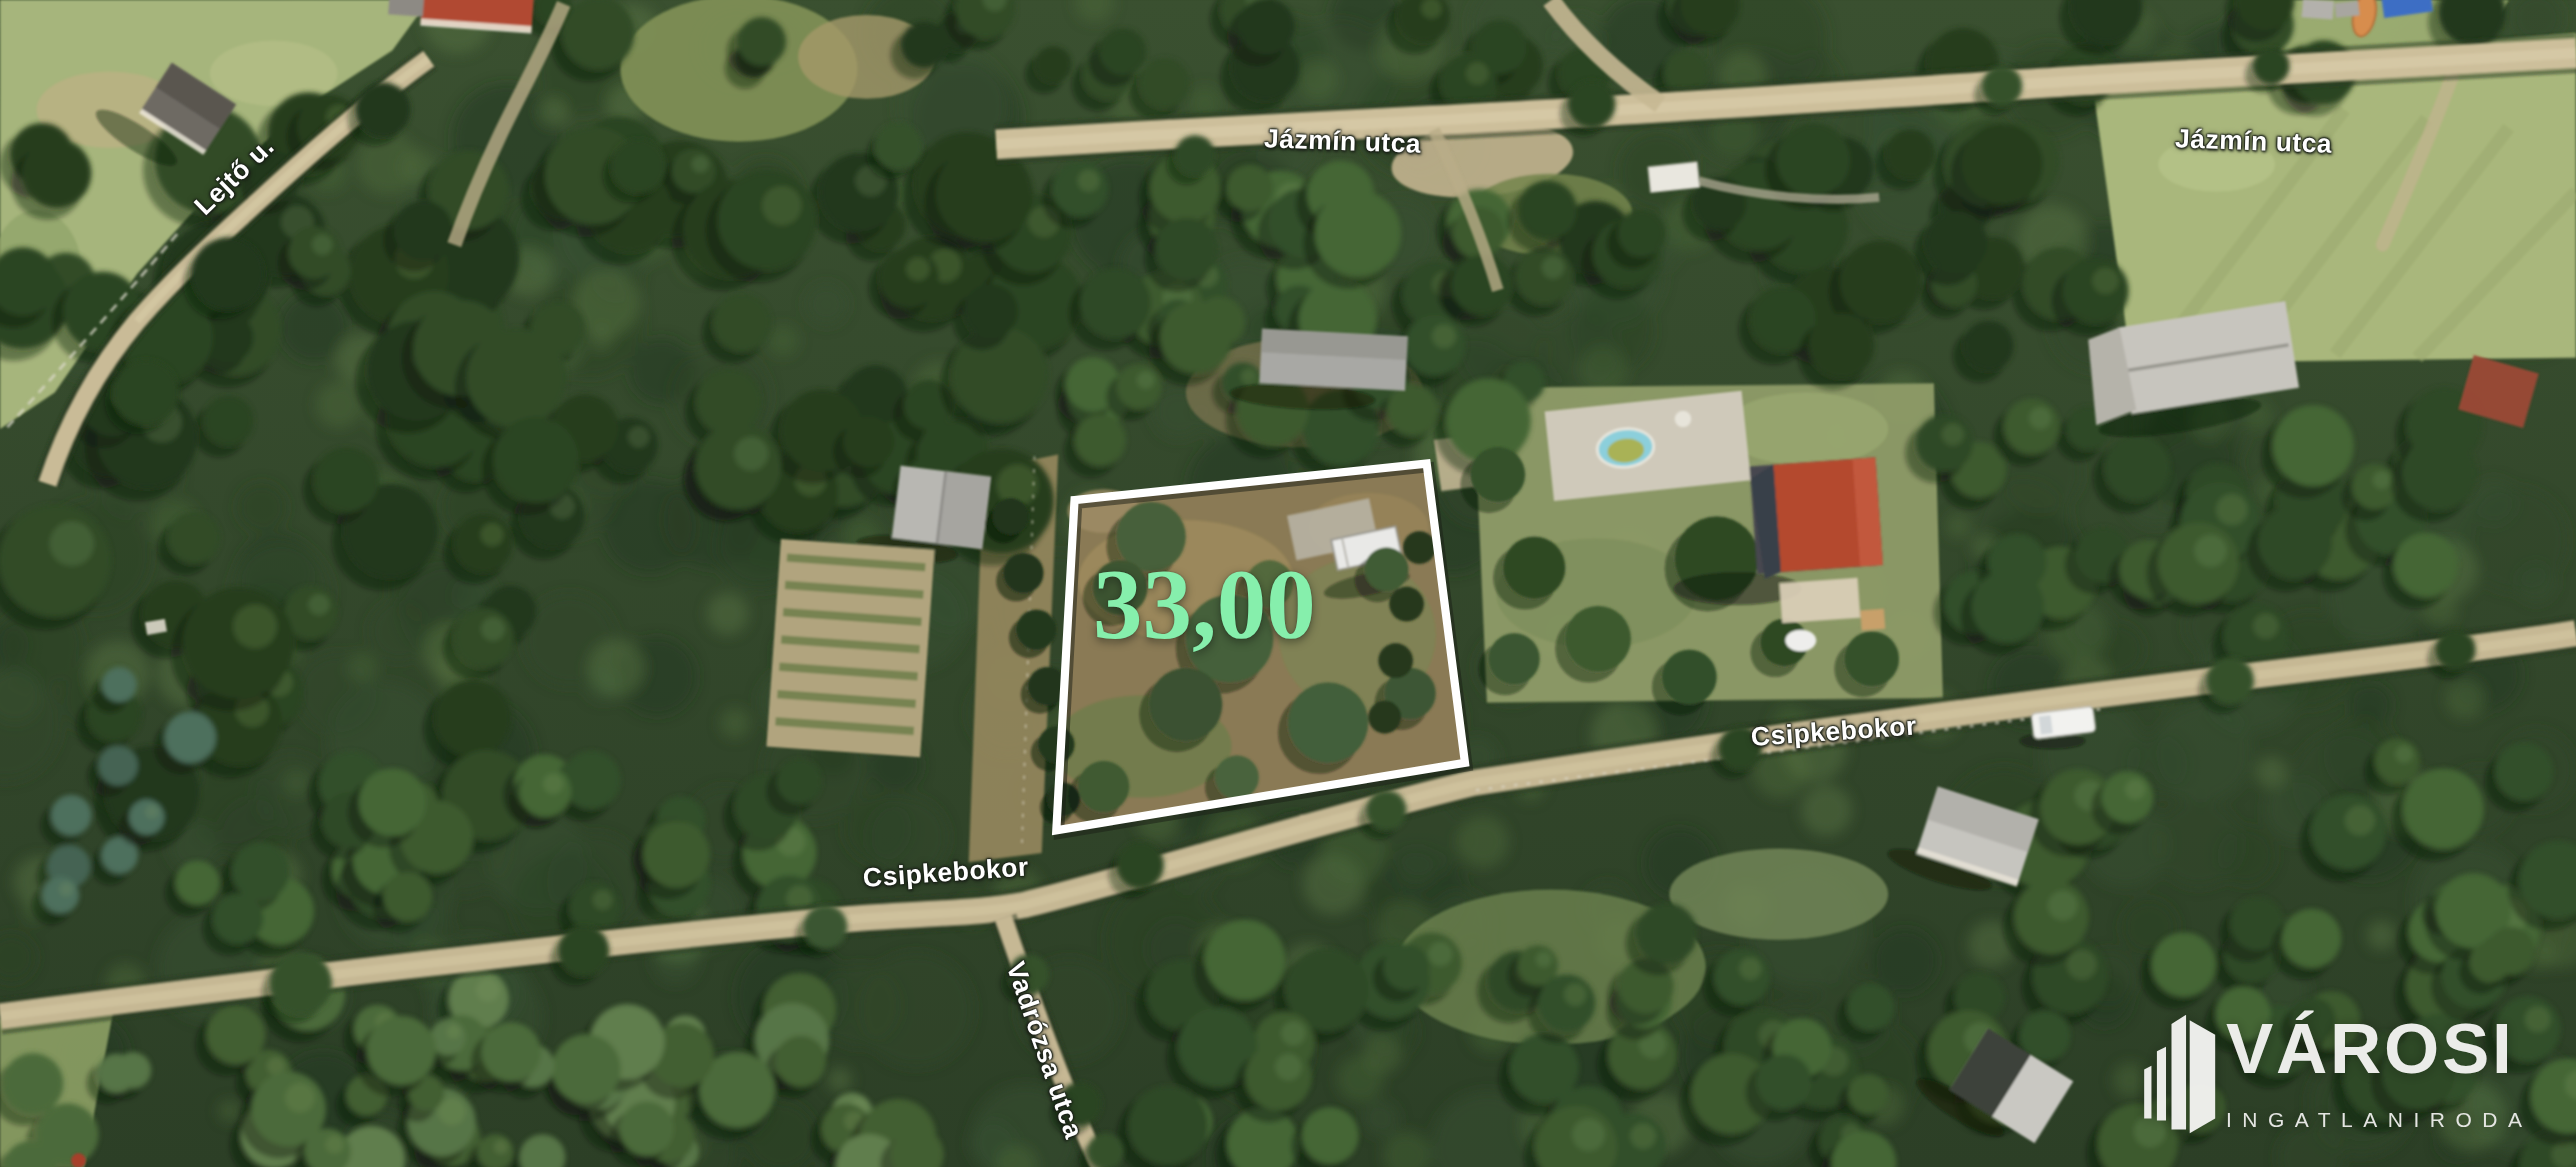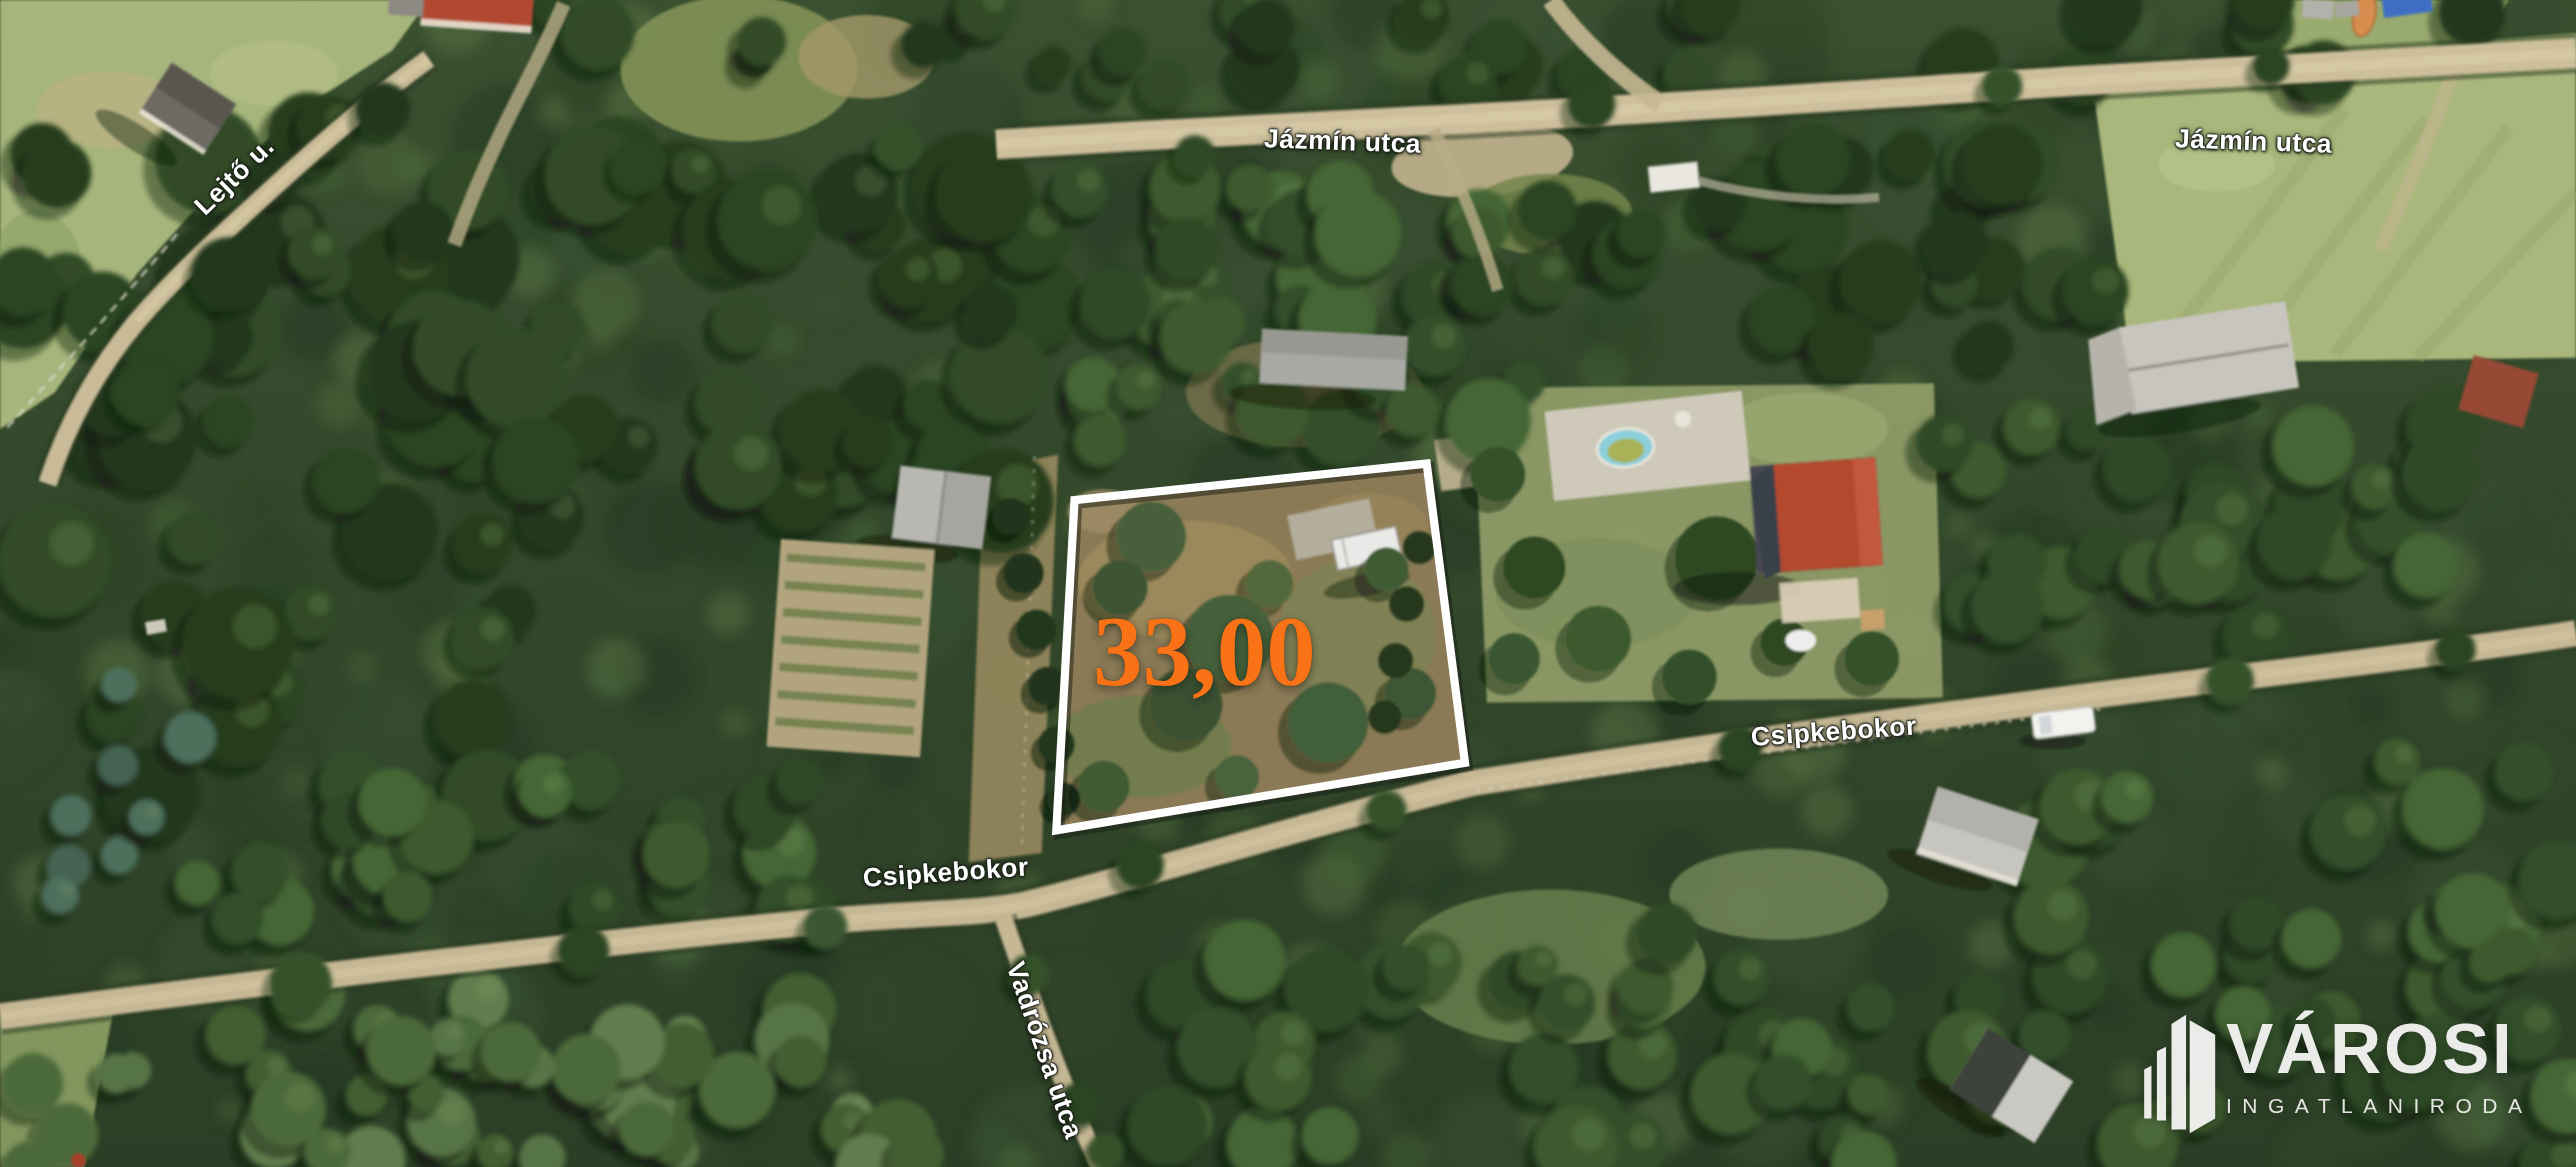--- a/index.html
+++ b/index.html
@@ -4,35 +4,35 @@
 <style>
   html,body{margin:0;padding:0;background:#202820;}
   #stage{position:relative;width:2576px;height:1168px;overflow:hidden;background:#324826;
          font-family:"Liberation Sans",sans-serif;}
   #scene{position:absolute;left:0;top:0;}
   .label{position:absolute;white-space:nowrap;}
   .street{font:700 26.5px "Liberation Sans",sans-serif;color:#ffffff;letter-spacing:0.5px;
           text-shadow:-0.9px -0.9px 1.8px rgba(28,34,26,.85),0.9px -0.9px 1.8px rgba(28,34,26,.85),
                       -0.9px 0.9px 1.8px rgba(28,34,26,.85),0.9px 1.8px 2.7px rgba(28,34,26,.95),
                       0 0 6.4px rgba(28,34,26,.6);}
-  .dim{font:700 99px "Liberation Serif",serif;color:#f97316;
-       text-shadow:0 2.7px 8.2px rgba(22,28,20,.55),0 0 1.8px rgba(22,28,20,.35);margin-top:47px;}
+  .dim{font:700 99px "Liberation Serif",serif;color:#86efac;
+       text-shadow:0 2.7px 8.2px rgba(22,28,20,.55),0 0 1.8px rgba(22,28,20,.35);}
   #lbl-lejto{left:199px;top:195px;transform:rotate(-44deg);transform-origin:0 50%;}
   #lbl-jazmin-top{left:1264px;top:126px;transform:rotate(2deg);}
   #lbl-jazmin-right{left:2175px;top:126px;transform:rotate(2deg);}
   #lbl-csip-left{left:863px;top:863px;transform:rotate(-4deg);transform-origin:0 50%;}
   #lbl-csip-right{left:1751px;top:722px;transform:rotate(-4deg);transform-origin:0 50%;}
   #lbl-vadrozsa{left:1029px;top:958px;transform:rotate(71deg);transform-origin:0 0;}
   #dim-33{left:1093px;top:547px;}
   #dim-22{left:1206px;top:781px;}
   .brand{position:absolute;left:2144px;top:1013px;display:flex;align-items:flex-start;gap:7px;
          opacity:.97;filter:drop-shadow(0 1.8px 5.5px rgba(20,26,16,.35));}
   .brand-icon{width:75px;height:122px;flex:0 0 auto;}
   .brand-name{font:700 71px "Liberation Sans",sans-serif;color:#f2f2f0;letter-spacing:2.7px;line-height:1;}
-  .brand-tagline{margin-top:10px;font:400 21px "Liberation Sans",sans-serif;color:#ebebe9;letter-spacing:10.5px;}
+  .brand-tagline{margin-top:24px;font:400 21px "Liberation Sans",sans-serif;color:#ebebe9;letter-spacing:10.5px;}
 </style>
 </head>
 <body>
 
 <div id="stage">
 
 <svg id="scene" width="2576" height="1168" viewBox="0 0 2824 1280">
   <defs>
     <linearGradient id="bg" x1="0" y1="0" x2="0" y2="1">
       <stop offset="0" stop-color="#3a5030"></stop>

